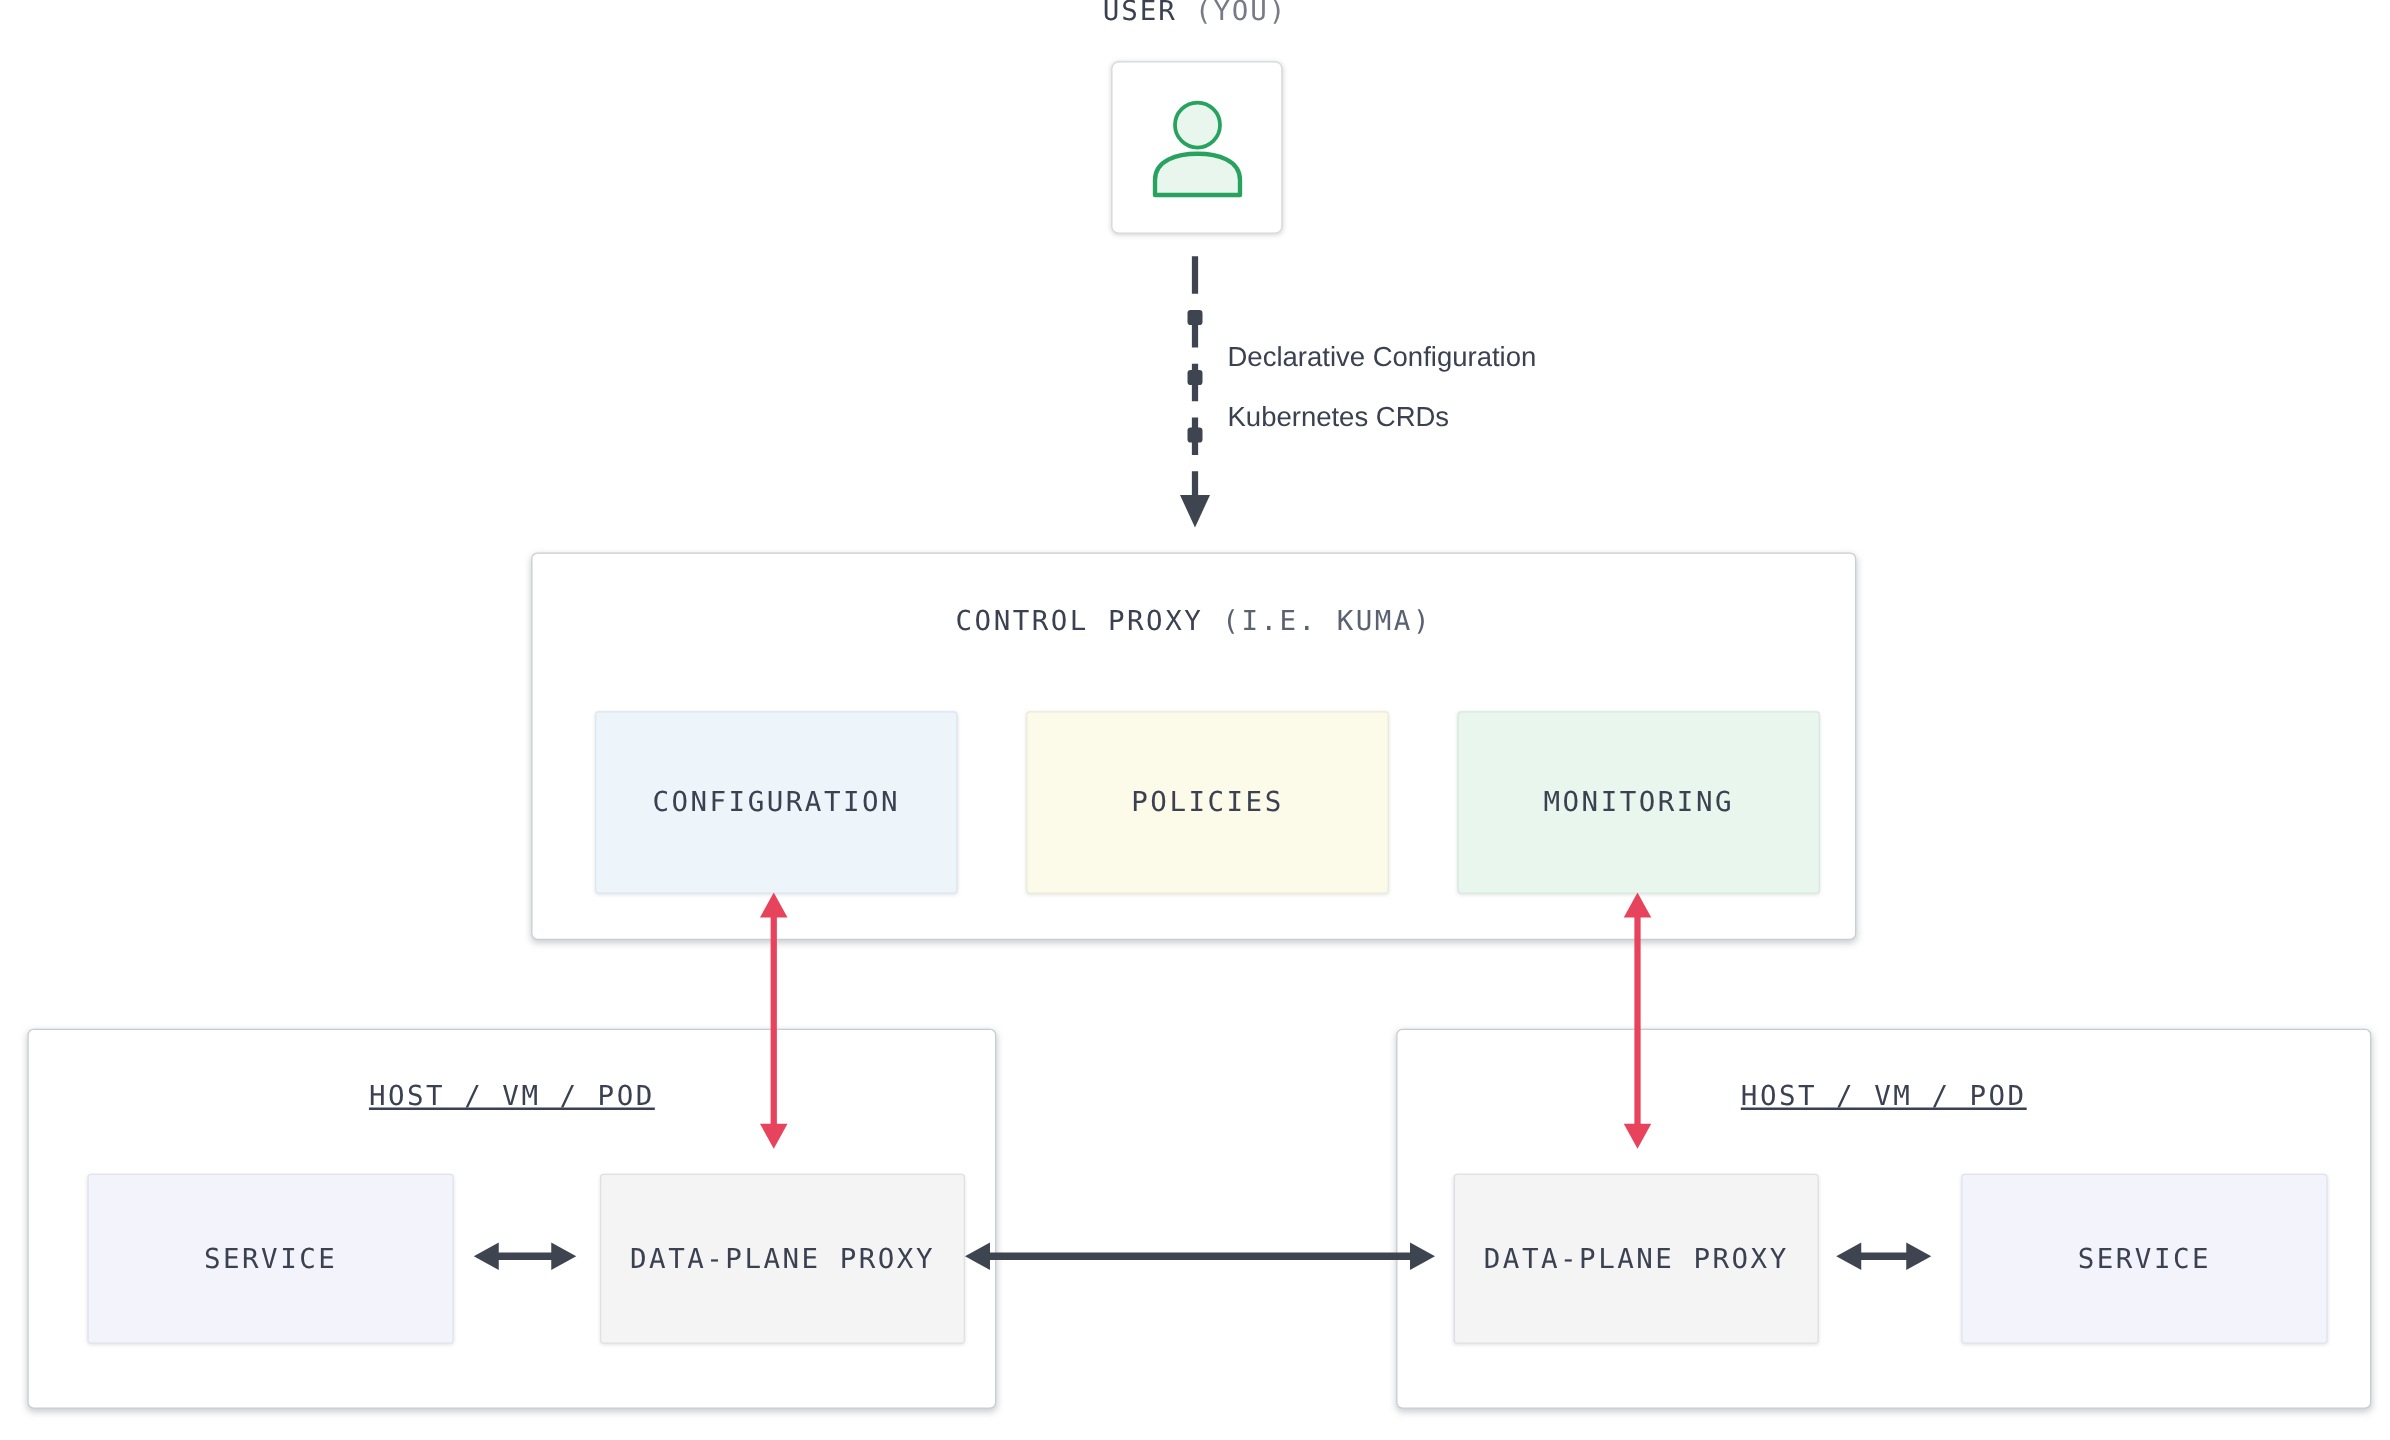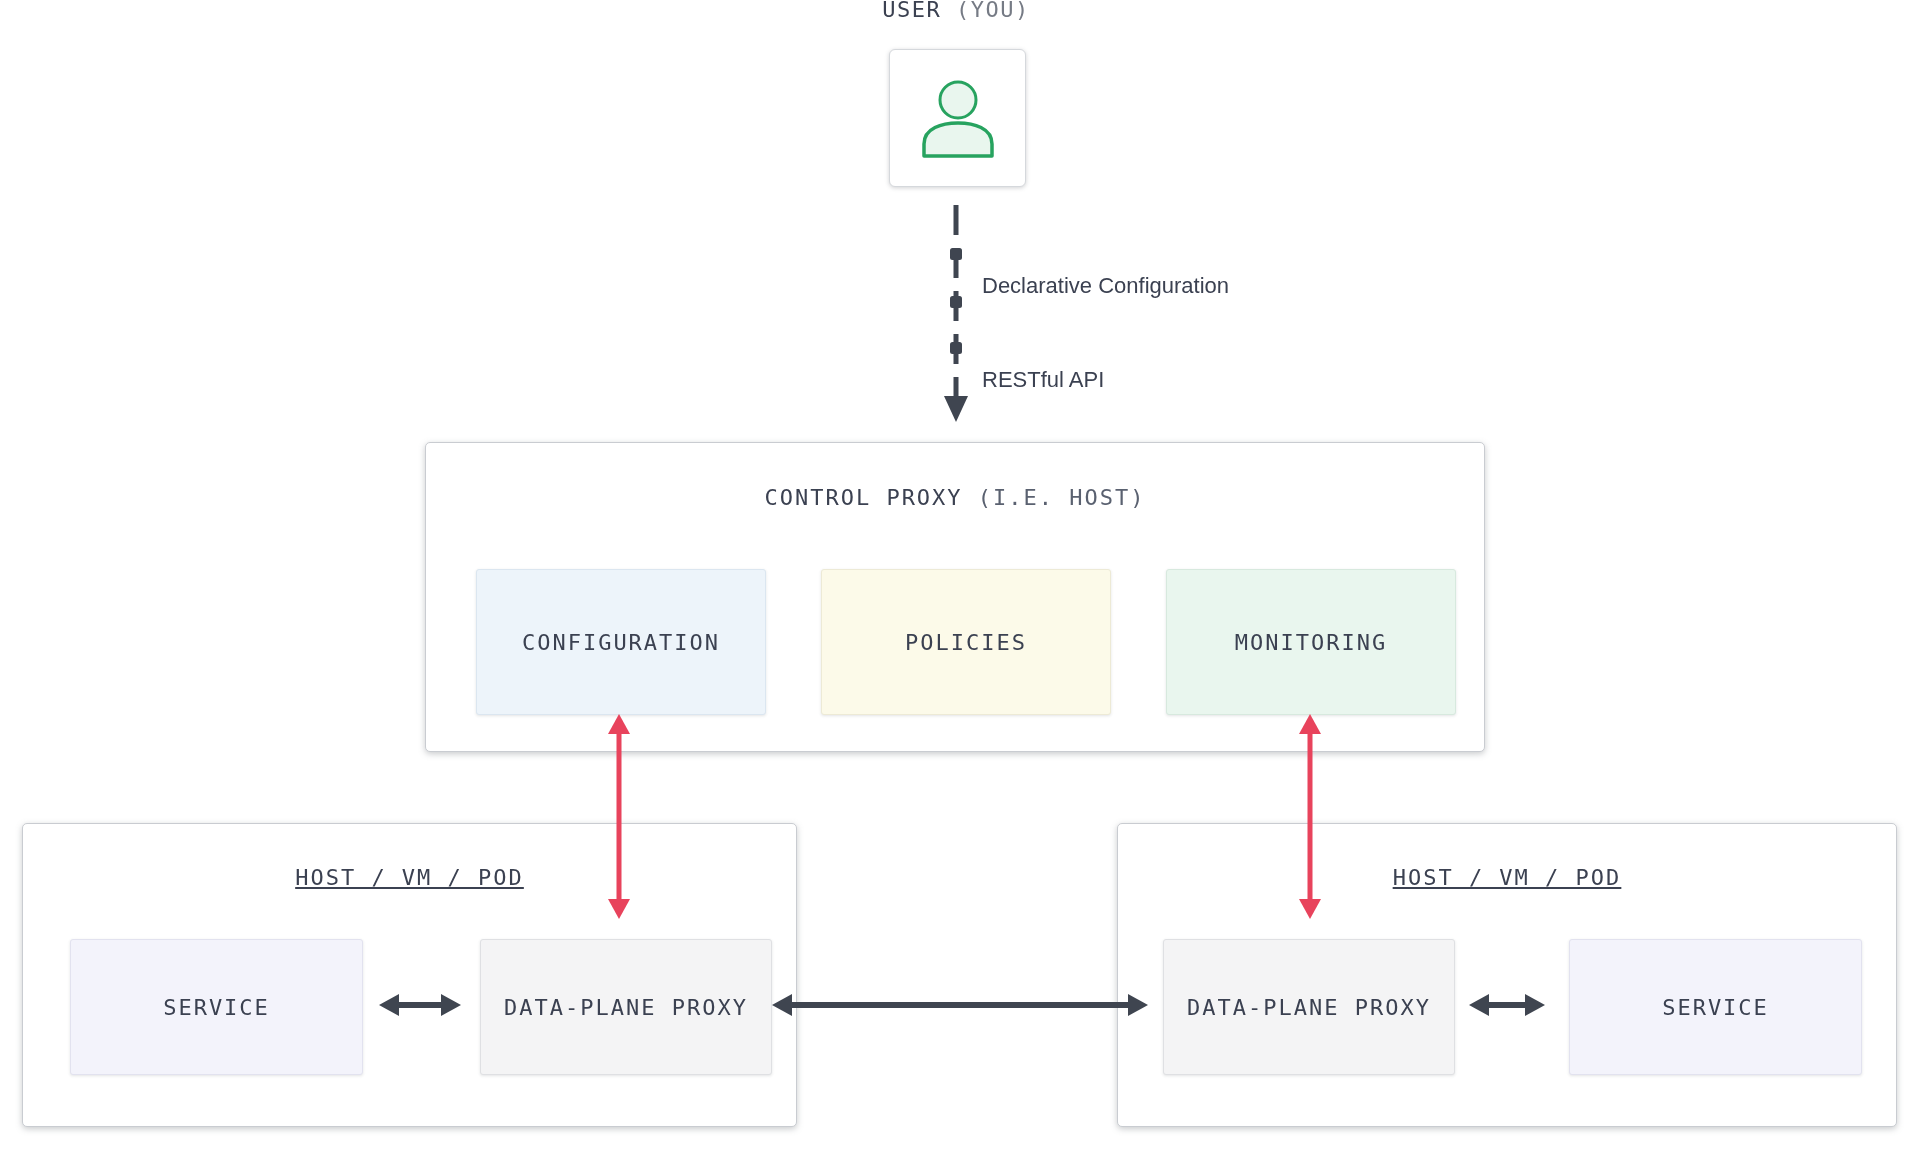--- a/index.html
+++ b/index.html
@@ -77,25 +77,25 @@
   </div>
 
   <div class="abs user-box">
     <svg width="86" height="92" viewBox="-43 -58 86 92">
       <circle cx="0" cy="-30" r="18" fill="var(--icon-green-fill)" stroke="var(--icon-green)" stroke-width="3"></circle>
       <path d="M -34 26 L -34 14 C -34 -2 -16 -7 0 -7 C 16 -7 34 -2 34 14 L 34 26 Z" fill="var(--icon-green-fill)" stroke="var(--icon-green)" stroke-width="3.5" stroke-linejoin="round"></path>
     </svg>
   </div>
 
   <div class="abs flow-label sans fl-0">Declarative Configuration</div>
-  <div class="abs flow-label sans fl-2">RESTful API</div>
+  <div class="abs flow-label sans fl-1">Kubernetes CRDs</div>
 
   <div class="abs big-box control-plane cp">
     <div class="box-title cp-title mono">
-      <span>CONTROL PROXY</span><span> </span><span class="suffix">(I.E. HOST)</span>
+      <span>CONTROL PROXY</span><span> </span><span class="suffix">(I.E. KUMA)</span>
     </div>
     <div class="inner-box comp-configuration">CONFIGURATION</div>
     <div class="inner-box comp-policies">POLICIES</div>
     <div class="inner-box comp-monitoring">MONITORING</div>
   </div>
 
   <div class="abs big-box host-left host">
     <div class="box-title host-title mono">HOST / VM / POD</div>
     <div class="inner-box svc hl-svc">SERVICE</div>
     <div class="inner-box dpp hl-dpp">DATA-PLANE PROXY</div>

